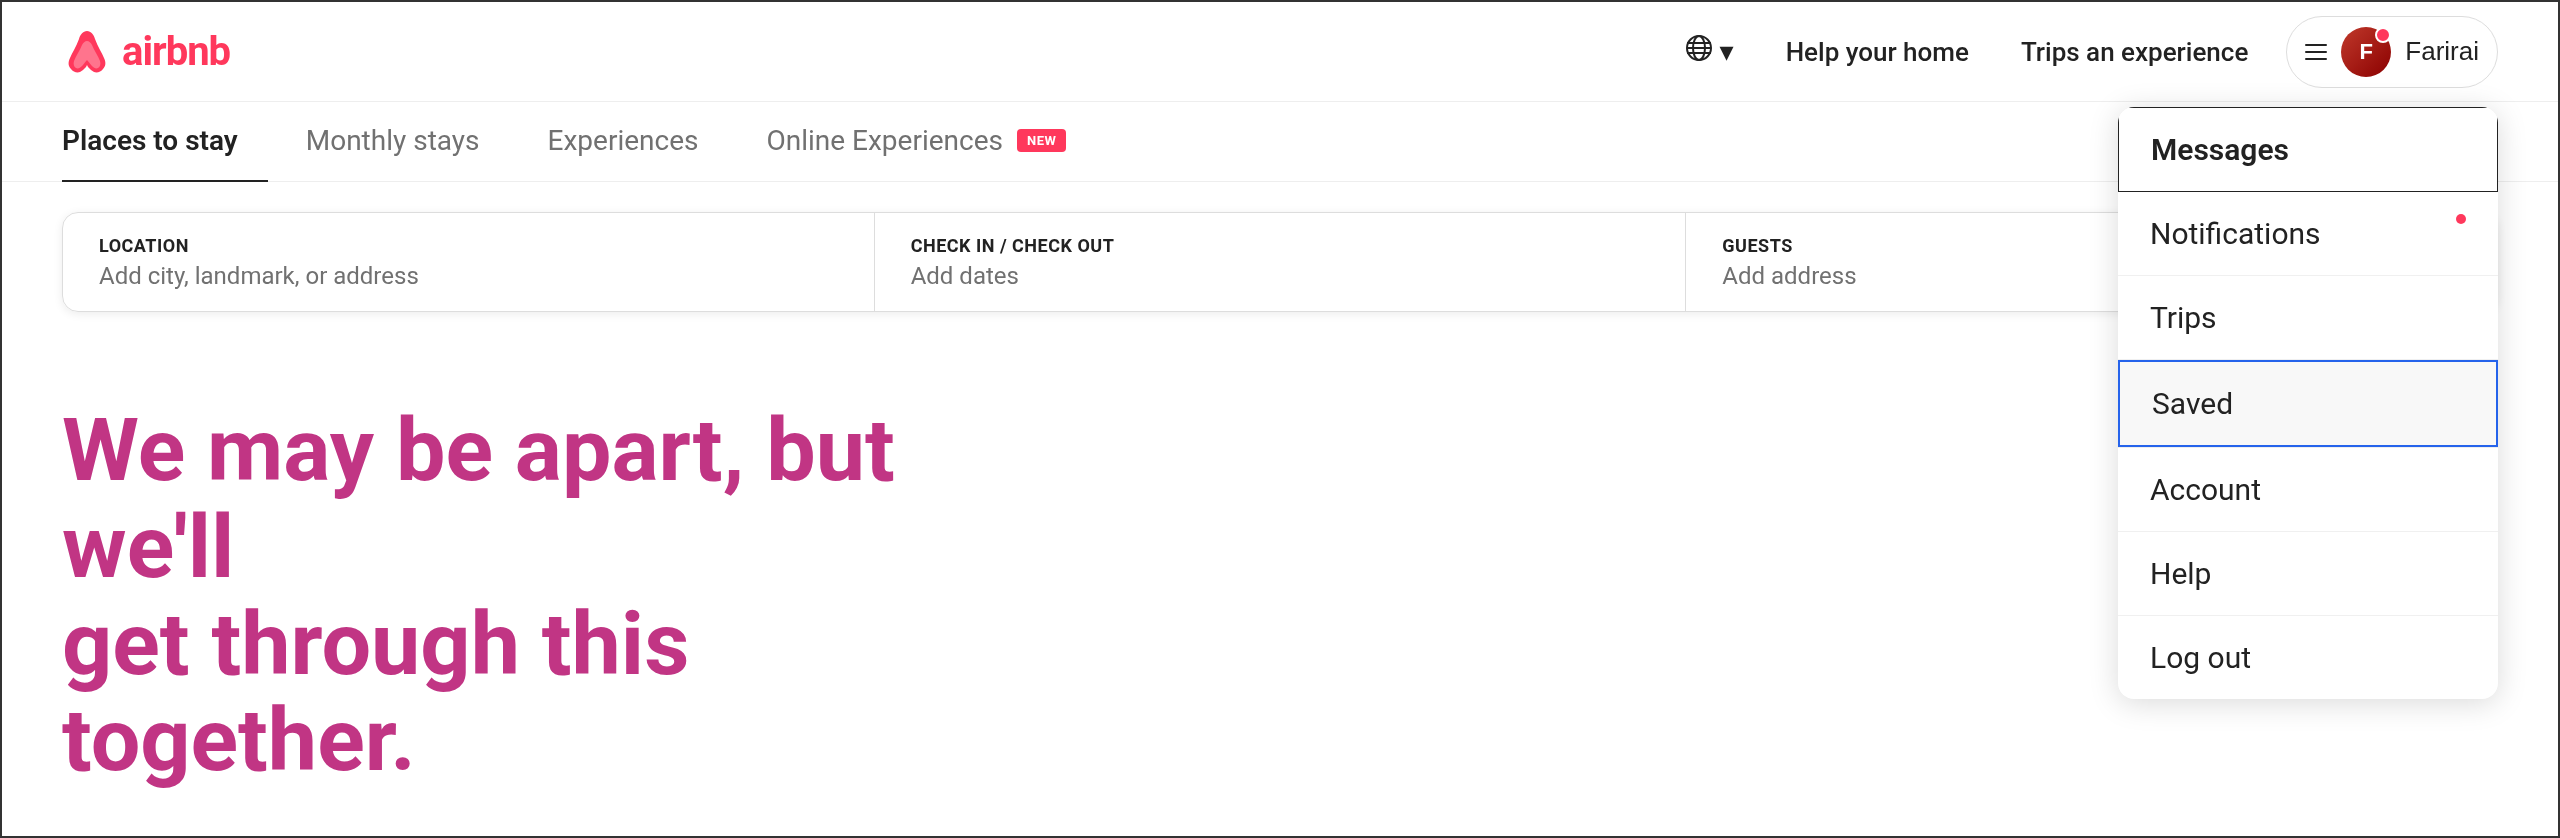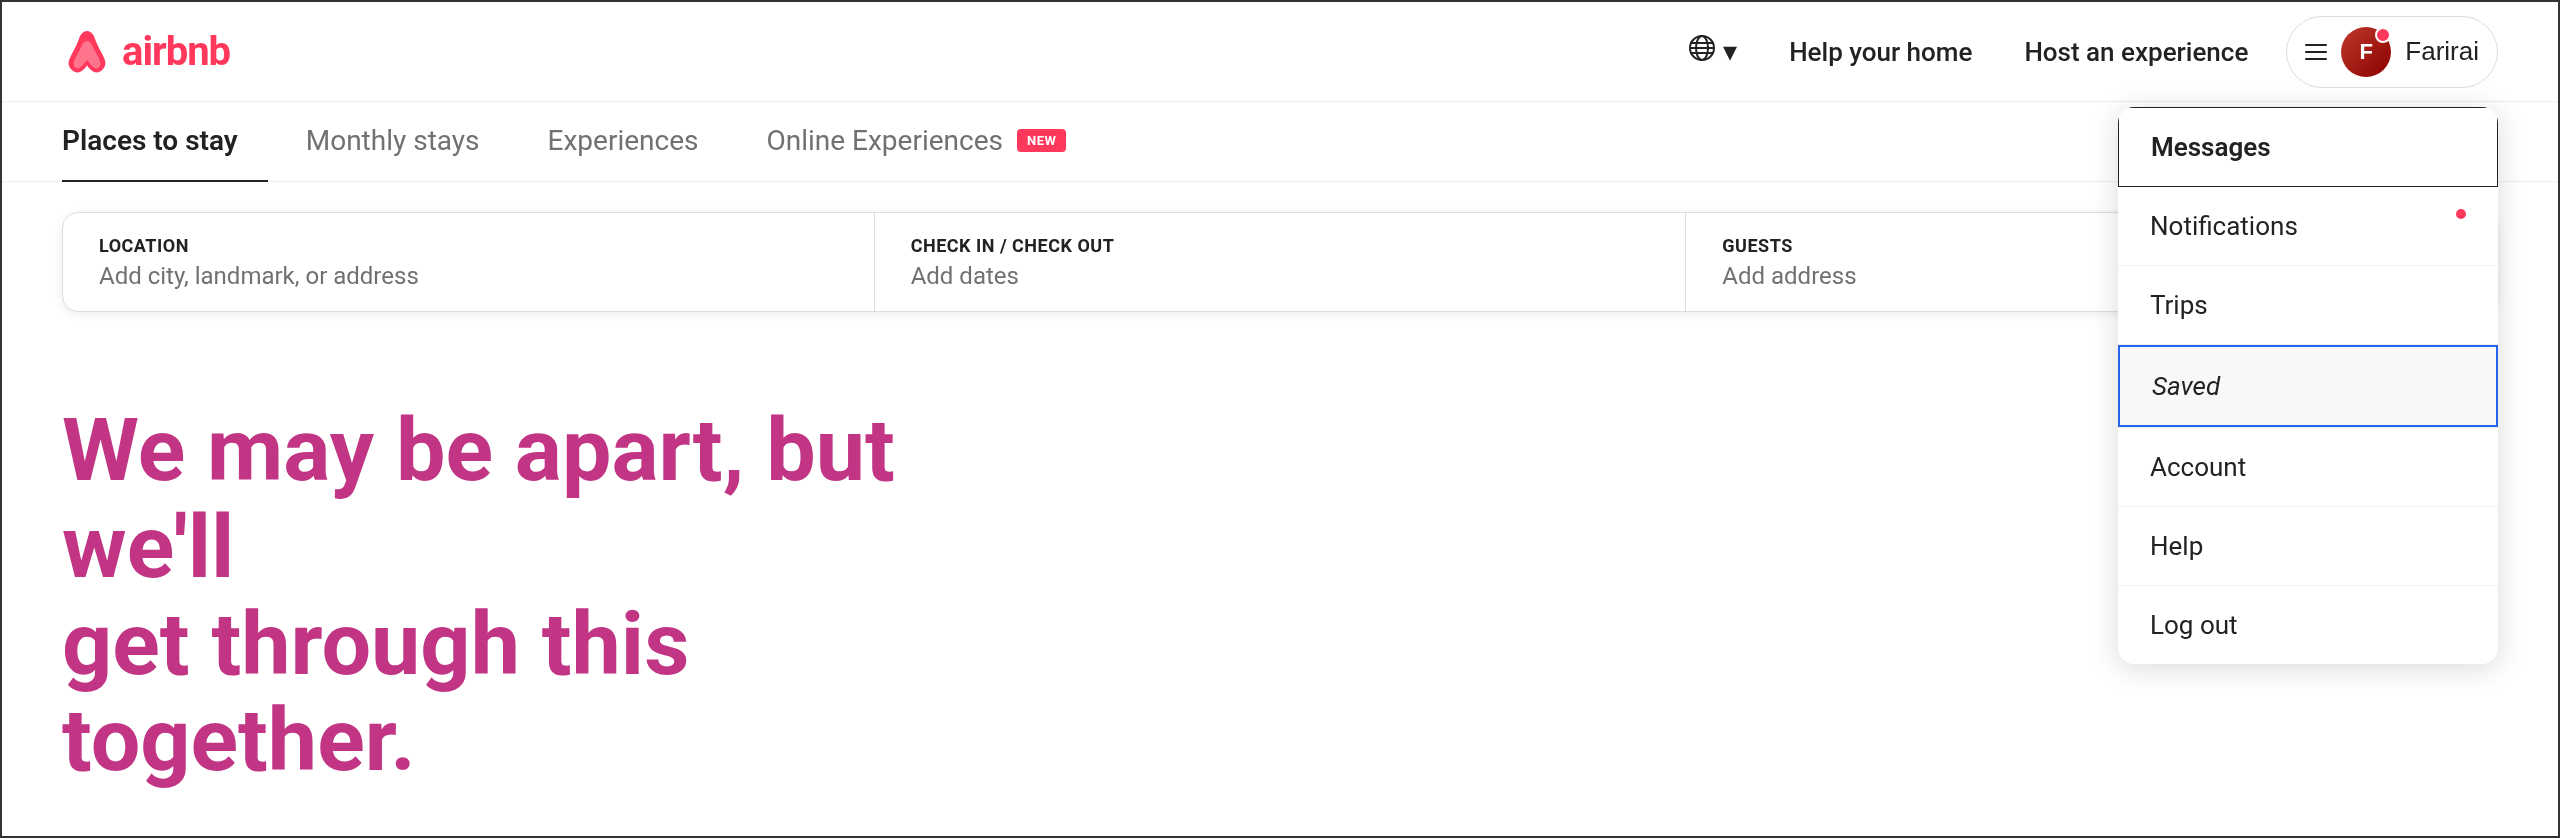--- a/index.html
+++ b/index.html
@@ -232,21 +232,21 @@
       border-radius: 16px;
       box-shadow: 0 4px 30px rgba(0,0,0,0.15);
       z-index: 100;
       overflow: hidden;
     }
 
     .dropdown-item {
       display: flex;
       align-items: center;
       padding: 24px 32px;
-      font-size: 26px;
+      font-size: 30px;
       color: #222;
       cursor: pointer;
       border-bottom: 1px solid #f0f0f0;
       position: relative;
     }
     .dropdown-item:last-child { border-bottom: none; }
 
     .dropdown-item.messages-item {
       font-weight: 600;
       background: #fff;
@@ -292,21 +292,21 @@
           <ellipse cx="15" cy="15" rx="6" ry="12"></ellipse>
           <line x1="3" y1="15" x2="27" y2="15"></line>
           <line x1="3" y1="10" x2="27" y2="10"></line>
           <line x1="3" y1="20" x2="27" y2="20"></line>
         </svg>
       </span>
       <span>▾</span>
     </button>
 
     <a class="host-link">Help your home</a>
-    <a class="host-link">Host an experience</a>
+    <a class="host-link">Trips an experience</a>
 
     <button class="user-menu-btn">
       <div class="hamburger">
         <span></span>
           <span></span>
           <span></span>
       </div>
       <div style="position:relative;">
         <div class="avatar">
           <div class="avatar-img">F</div>
@@ -321,21 +321,21 @@
     <div class="dropdown-item messages-item" style="border: 1.5px solid #222; border-radius: 0;">
       <span>Messages</span>
     </div>
     <div class="dropdown-item" style="position:relative;">
       <span>Notifications</span>
       <div class="dot-badge"></div>
     </div>
     <div class="dropdown-item">
       <span>Trips</span>
     </div>
-    <div class="dropdown-item" style="border: 2px solid #2563EB; background: #f8f8f8; font-style: italic;">
+    <div class="dropdown-item" style="border: 2px solid #2563EB; background: #f8f8f8;">
       <span>Saved</span>
     </div>
     <div class="dropdown-divider"></div>
     <div class="dropdown-item">
       <span>Account</span>
     </div>
     <div class="dropdown-item">
       <span>Help</span>
     </div>
     <div class="dropdown-item">

